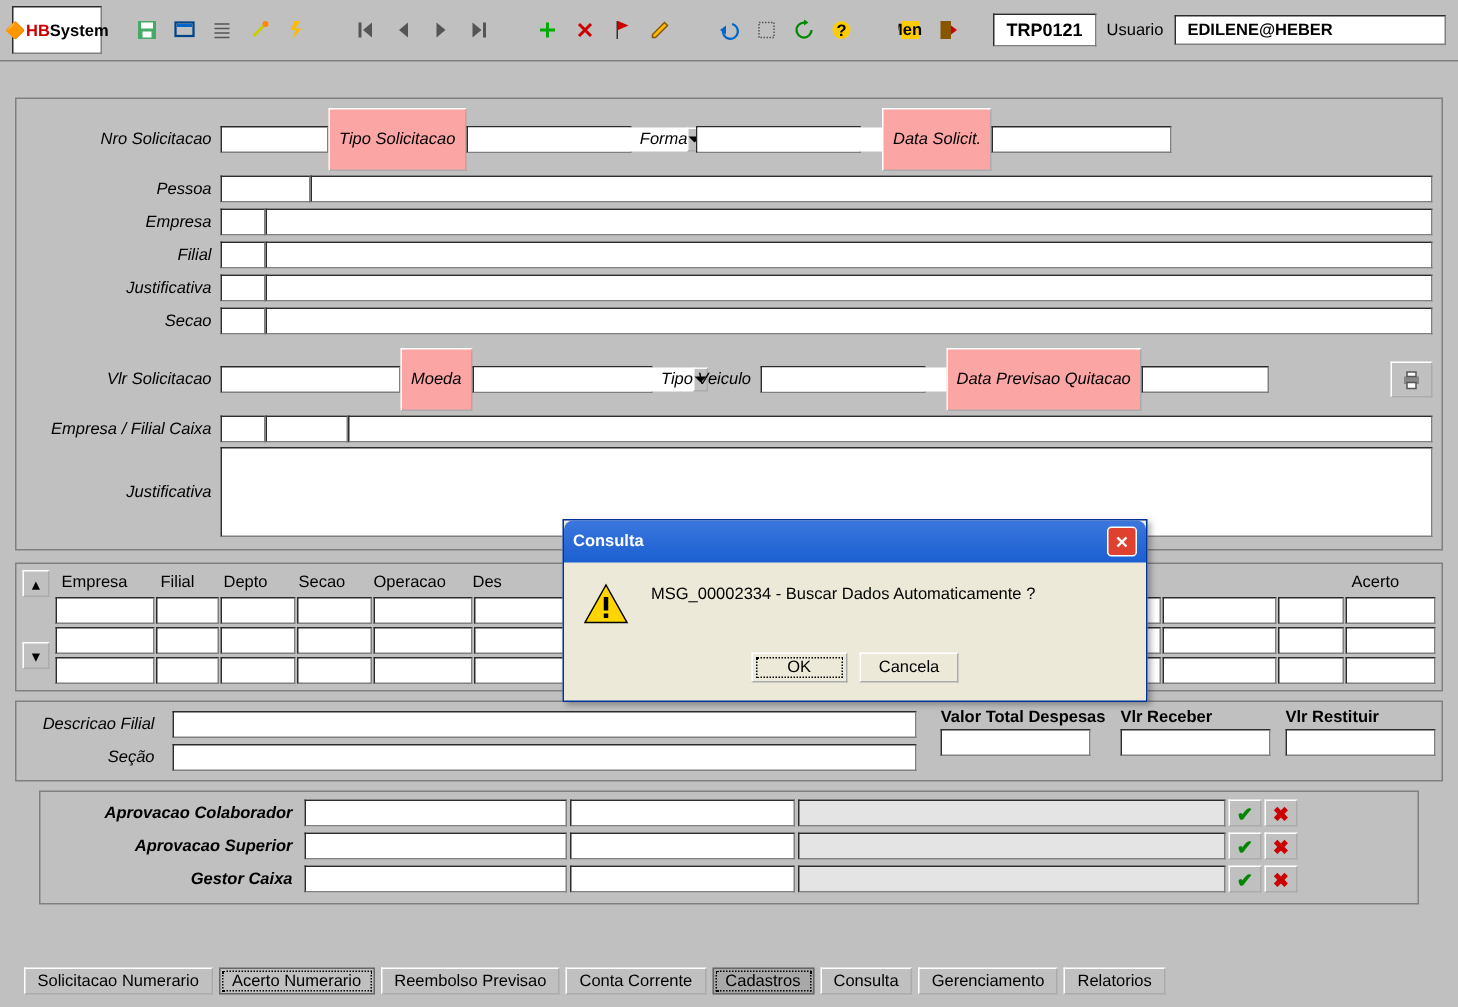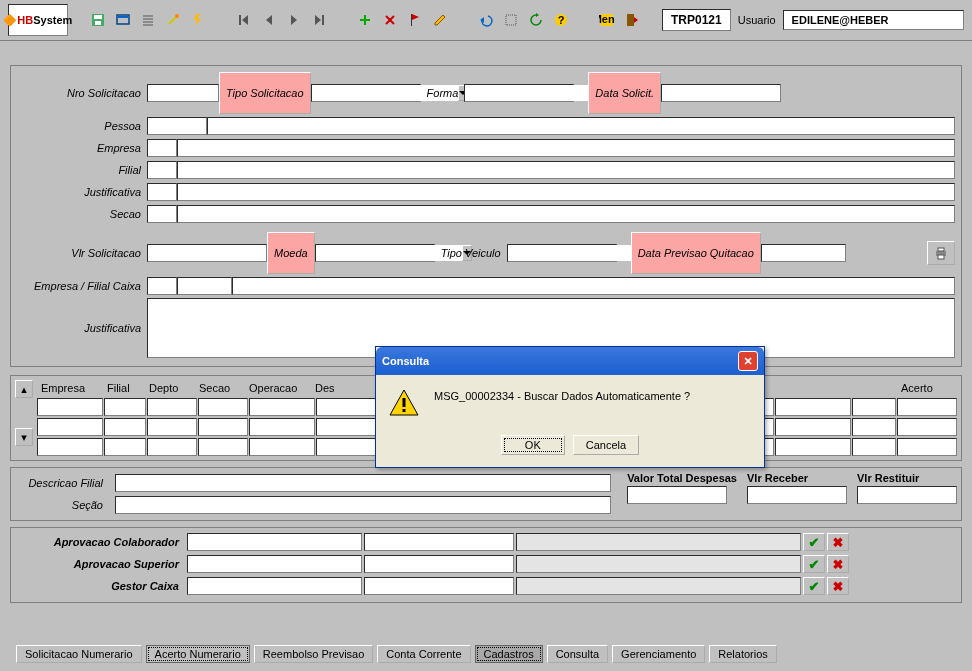--- a/index.html
+++ b/index.html
@@ -48,21 +48,21 @@
 .gc1 { width: 66px; } .gc2 { width: 42px; } .gc3 { width: 50px; } .gc4 { width: 50px; } .gc5 { width: 66px; }
 .gc6 { flex: 1; } .gc7 { width: 76px; } .gc8 { width: 44px; } .gc9 { width: 60px; }
 
 
 .desc-row { display: flex; align-items: center; gap: 6px; padding: 2px 6px; }
 .desc-row .inp { }
 .total-col { display: flex; flex-direction: column; align-items: flex-start; gap: 2px; }
 .total-col .lbl2 { font-weight: bold; font-size: 11px; }
 .total-col .inp { width: 100px; }
 
-.approve { border: 1px solid #808080; padding: 4px; margin: 6px 0; }
+.approve { border: 1px solid #808080; padding: 4px; margin: 6px 16px; }
 .approve .row { gap: 2px; }
 .approve .lbl { width: 170px; font-weight: bold; text-align: right; }
 .chk { width: 22px; height: 18px; border: 1px outset #fff; display: flex; align-items: center; justify-content: center; font-weight: bold; font-size: 13px; }
 .chk.ok { color: #080; }
 .chk.no { color: #c00; }
 
 
 .bottom-tabs { display: flex; padding: 2px 6px; gap: 4px; margin-top: 40px; }
 .btab { border: 1px outset #fff; background: #c0c0c0; padding: 2px 8px; cursor: pointer; }
 .btab.sel { background: #a8a8a8; border: 1px inset #808080; }

